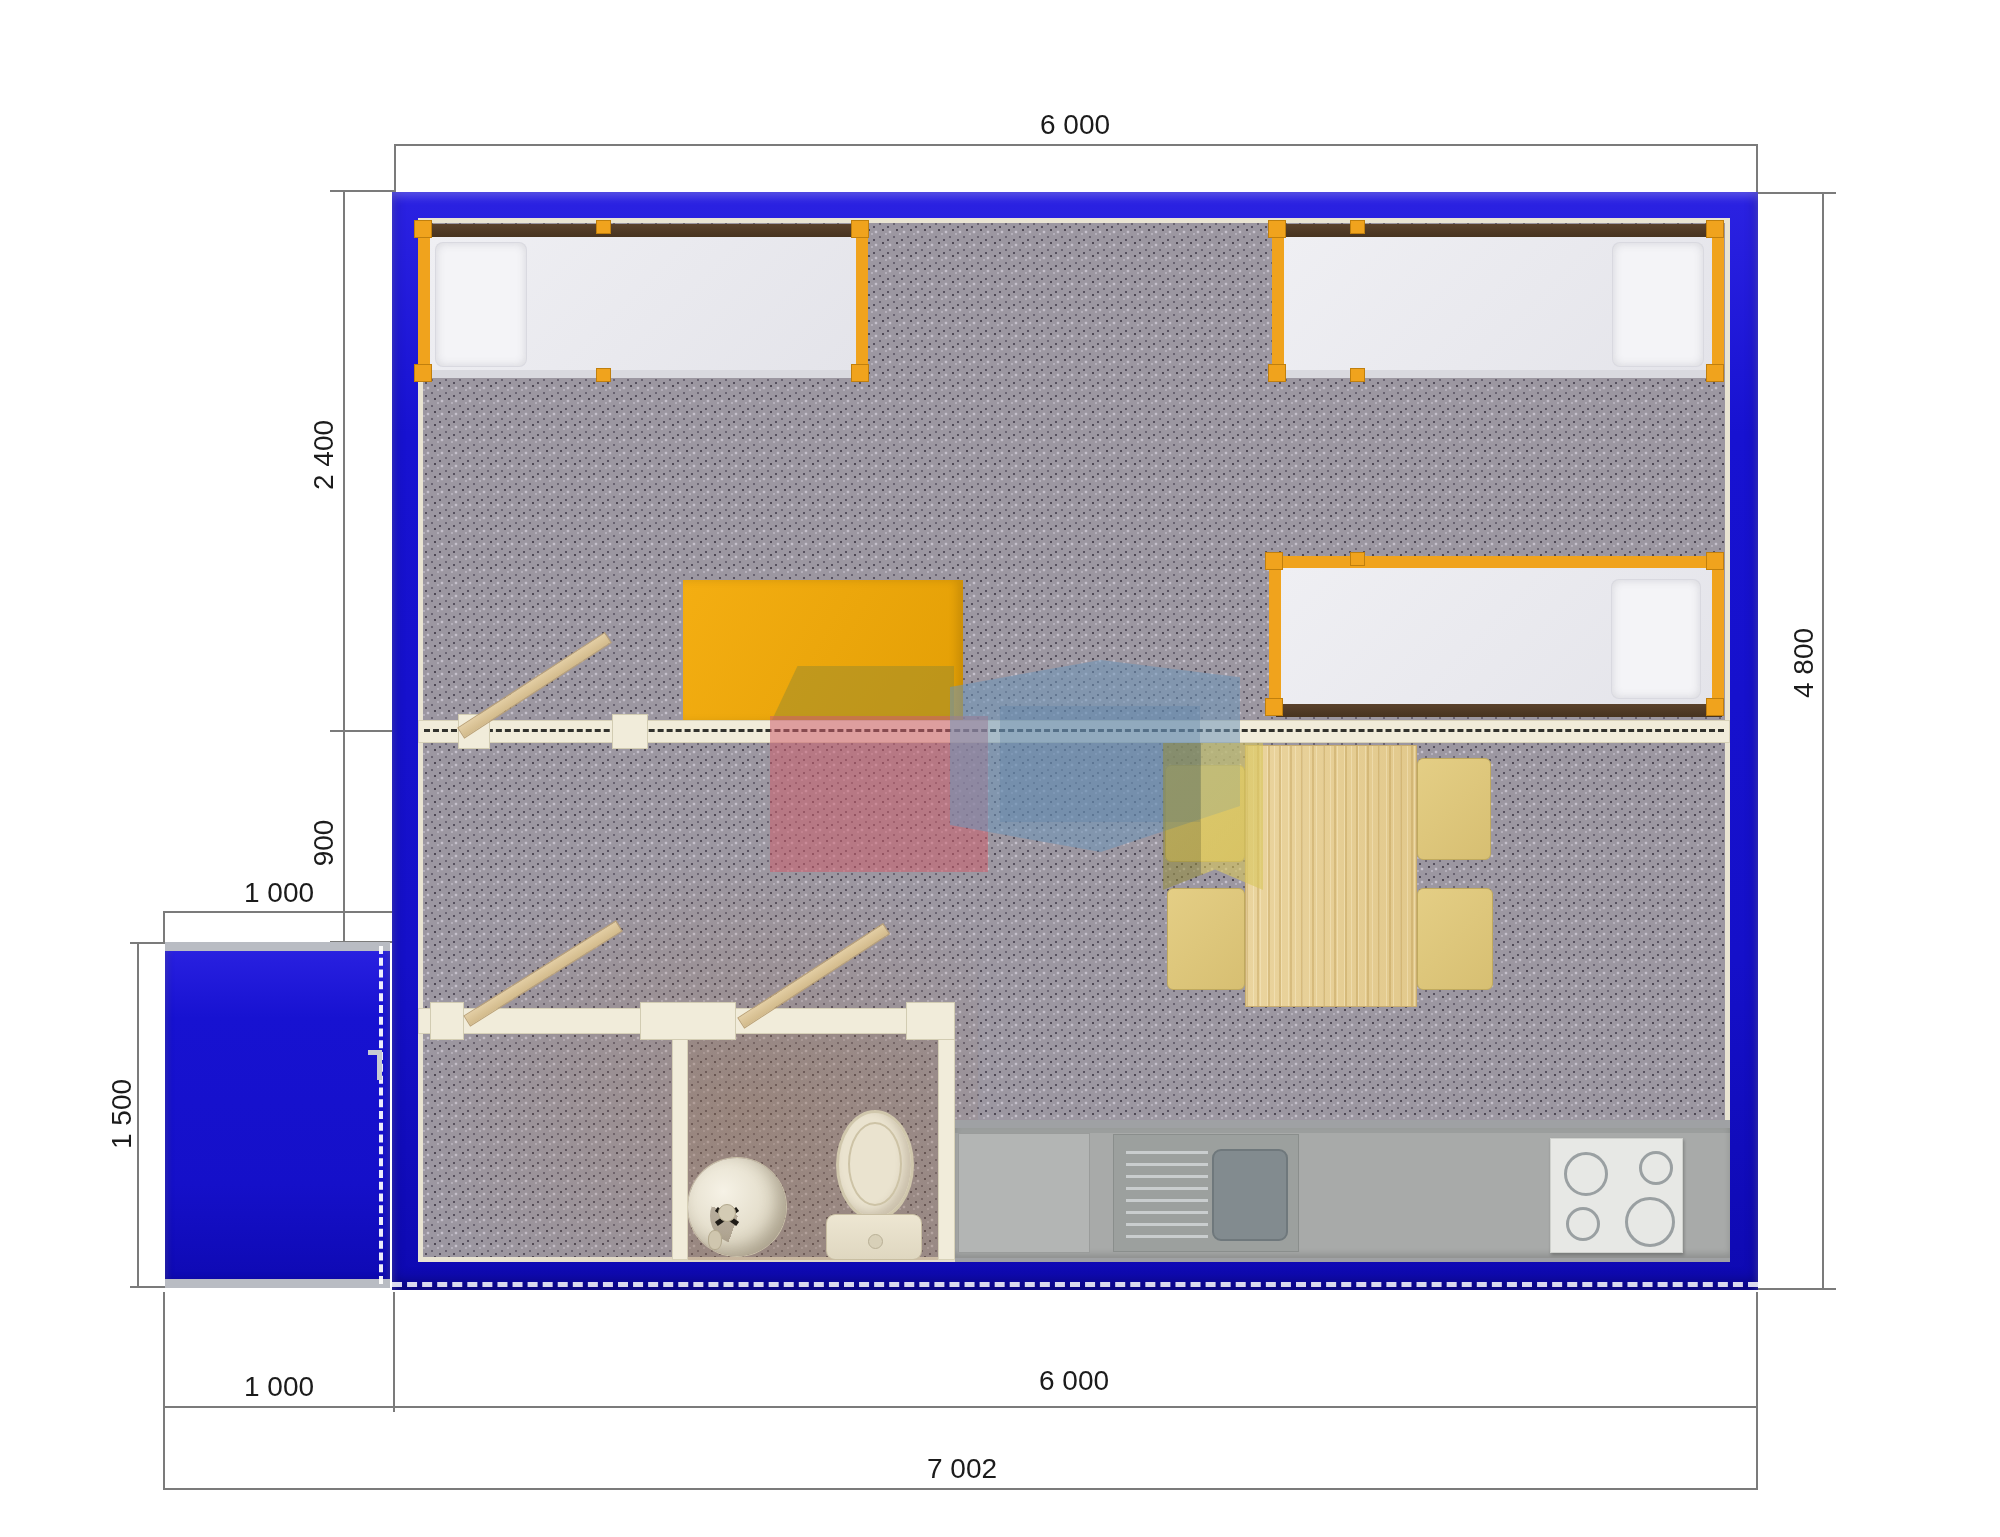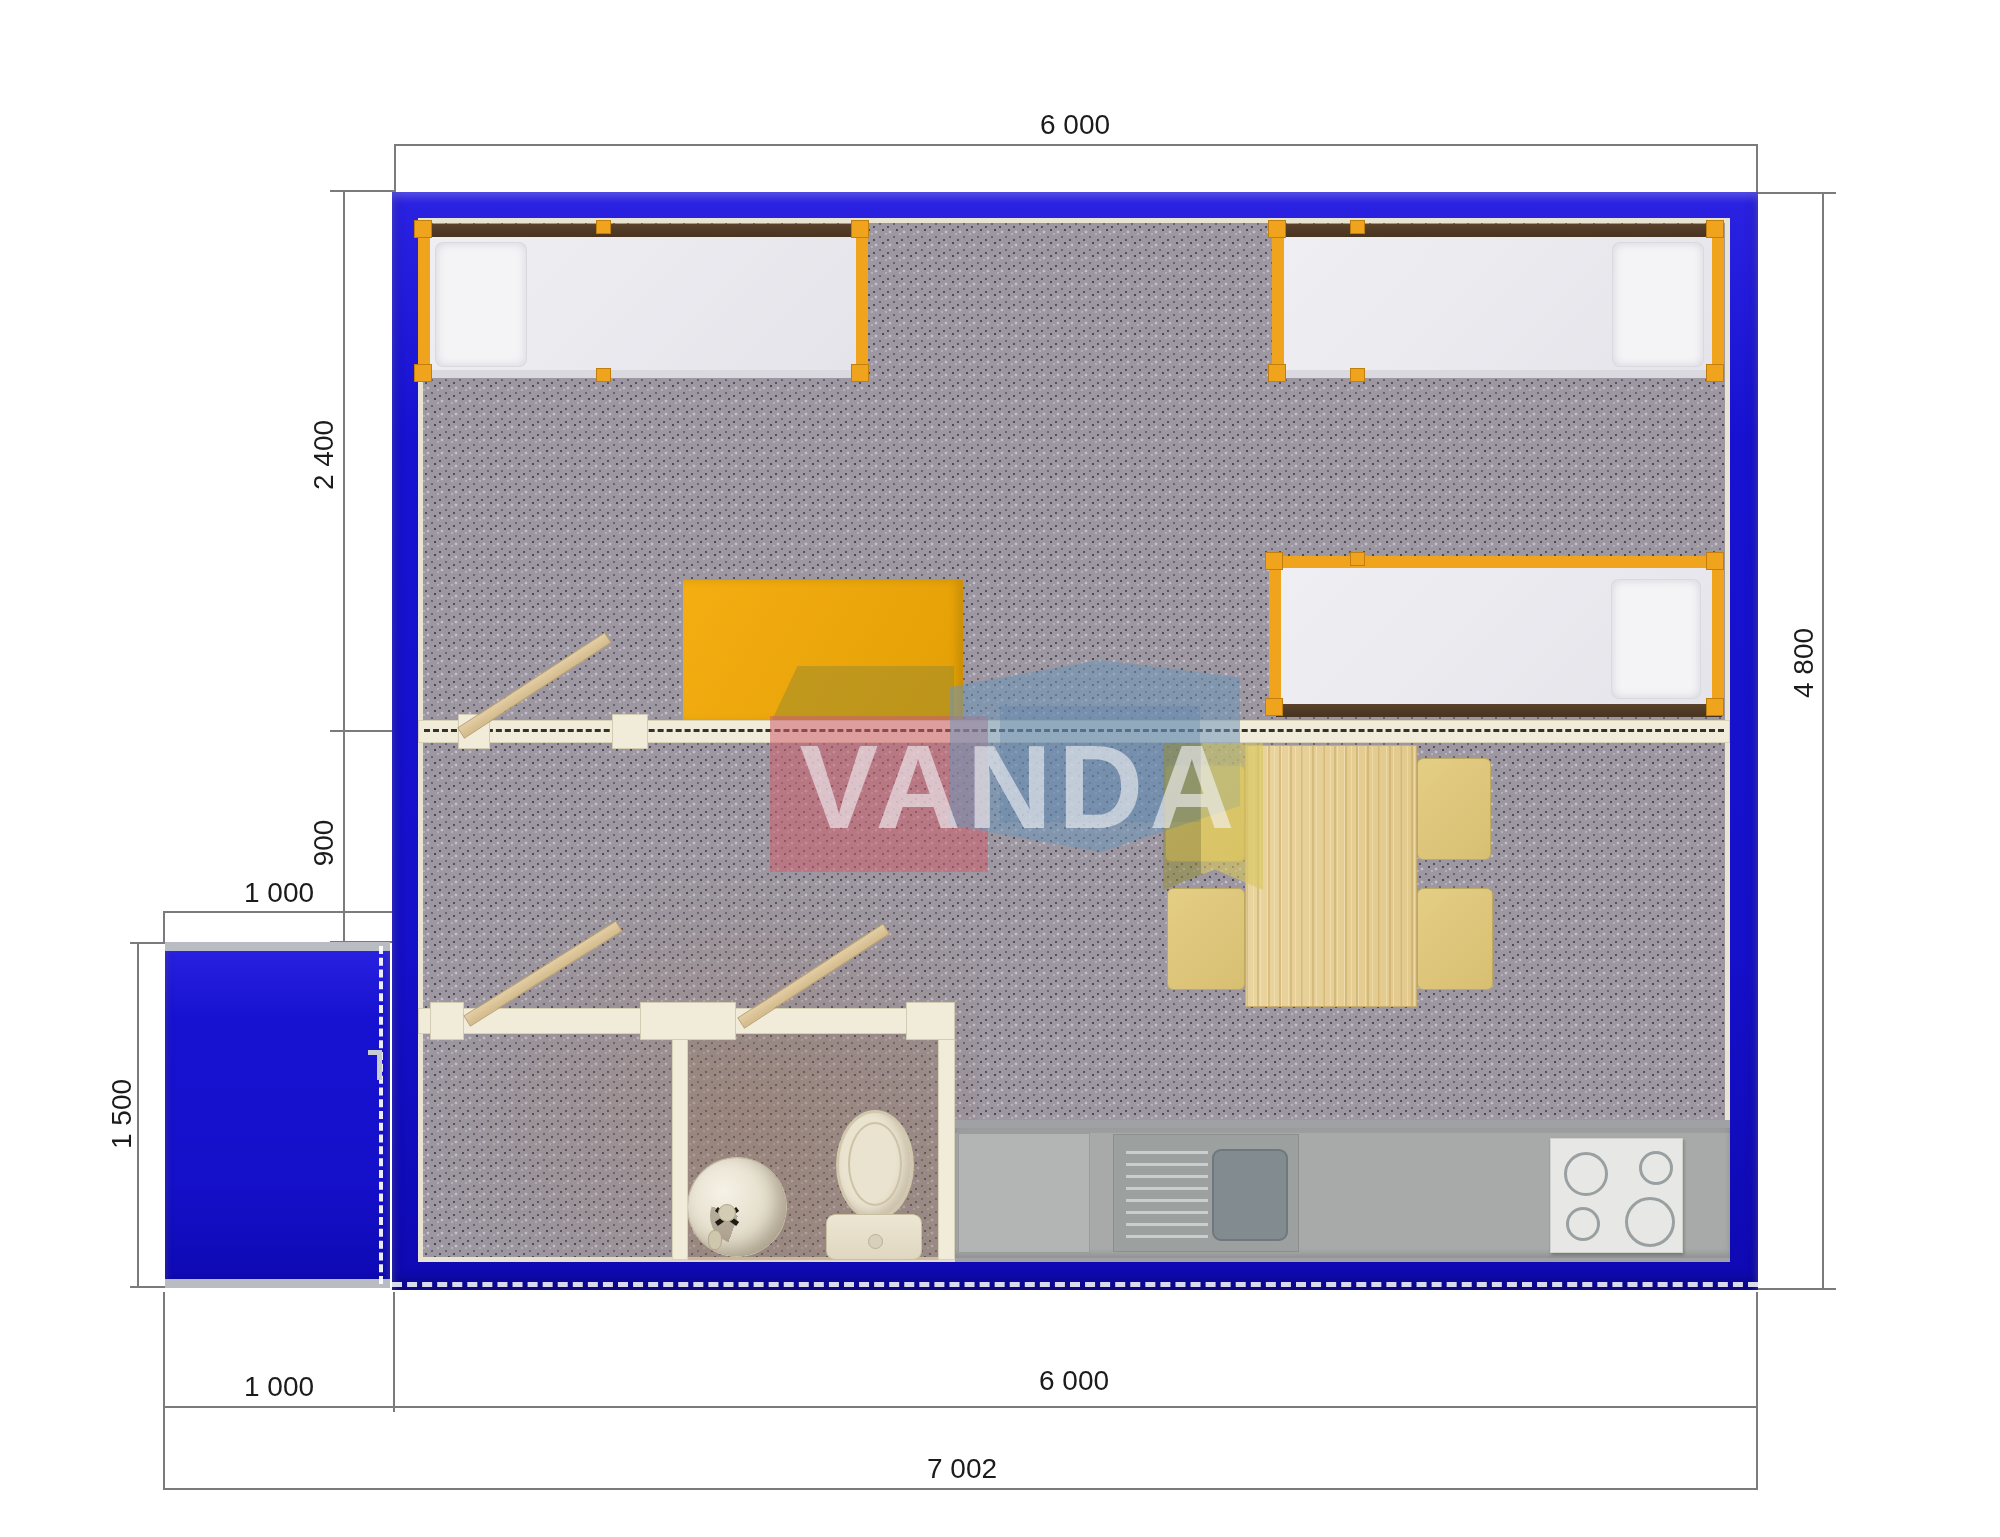--- a/index.html
+++ b/index.html
@@ -224,17 +224,14 @@
 
   <div class="wm" style="left:772px;top:666px;width:182px;height:54px;
        background:rgba(150,138,45,.5);clip-path:polygon(0 100%, 14% 0, 100% 0, 100% 100%);"></div>
   <div class="wm" style="left:770px;top:716px;width:218px;height:156px;background:rgba(205,95,110,.55);"></div>
   <div class="wm" style="left:950px;top:660px;width:290px;height:192px;
        background:rgba(110,150,185,.55);clip-path:polygon(0 14%, 52% 0, 100% 9%, 100% 76%, 52% 100%, 0 86%);"></div>
   <div class="wm" style="left:1000px;top:706px;width:200px;height:116px;background:rgba(88,128,168,.30);"></div>
   <div class="wm" style="left:1163px;top:743px;width:100px;height:147px;
        background:linear-gradient(90deg, rgba(148,140,58,.55) 0 38%, rgba(216,198,92,.6) 38% 100%);
        clip-path:polygon(0 0,100% 0,100% 100%,52% 86%,0 100%);"></div>
-  <div class="wm" style="left:795px;top:712px;width:450px;height:160px;z-index:51;
-       font-weight:800;font-size:118px;line-height:150px;letter-spacing:6px;color:rgba(242,242,246,.62);
-       text-align:center;font-family:'Liberation Sans',sans-serif;">VANDA</div>
 
 </div>
 
 </body></html>

